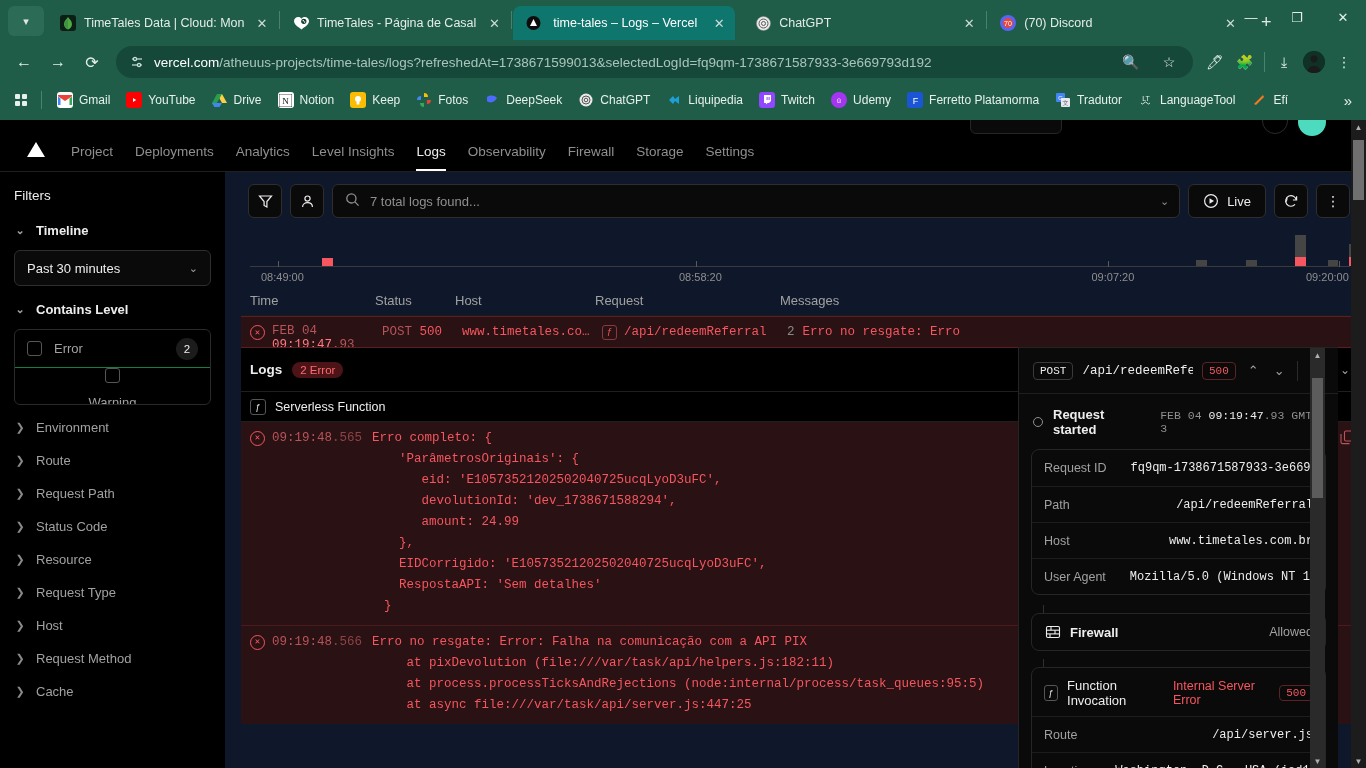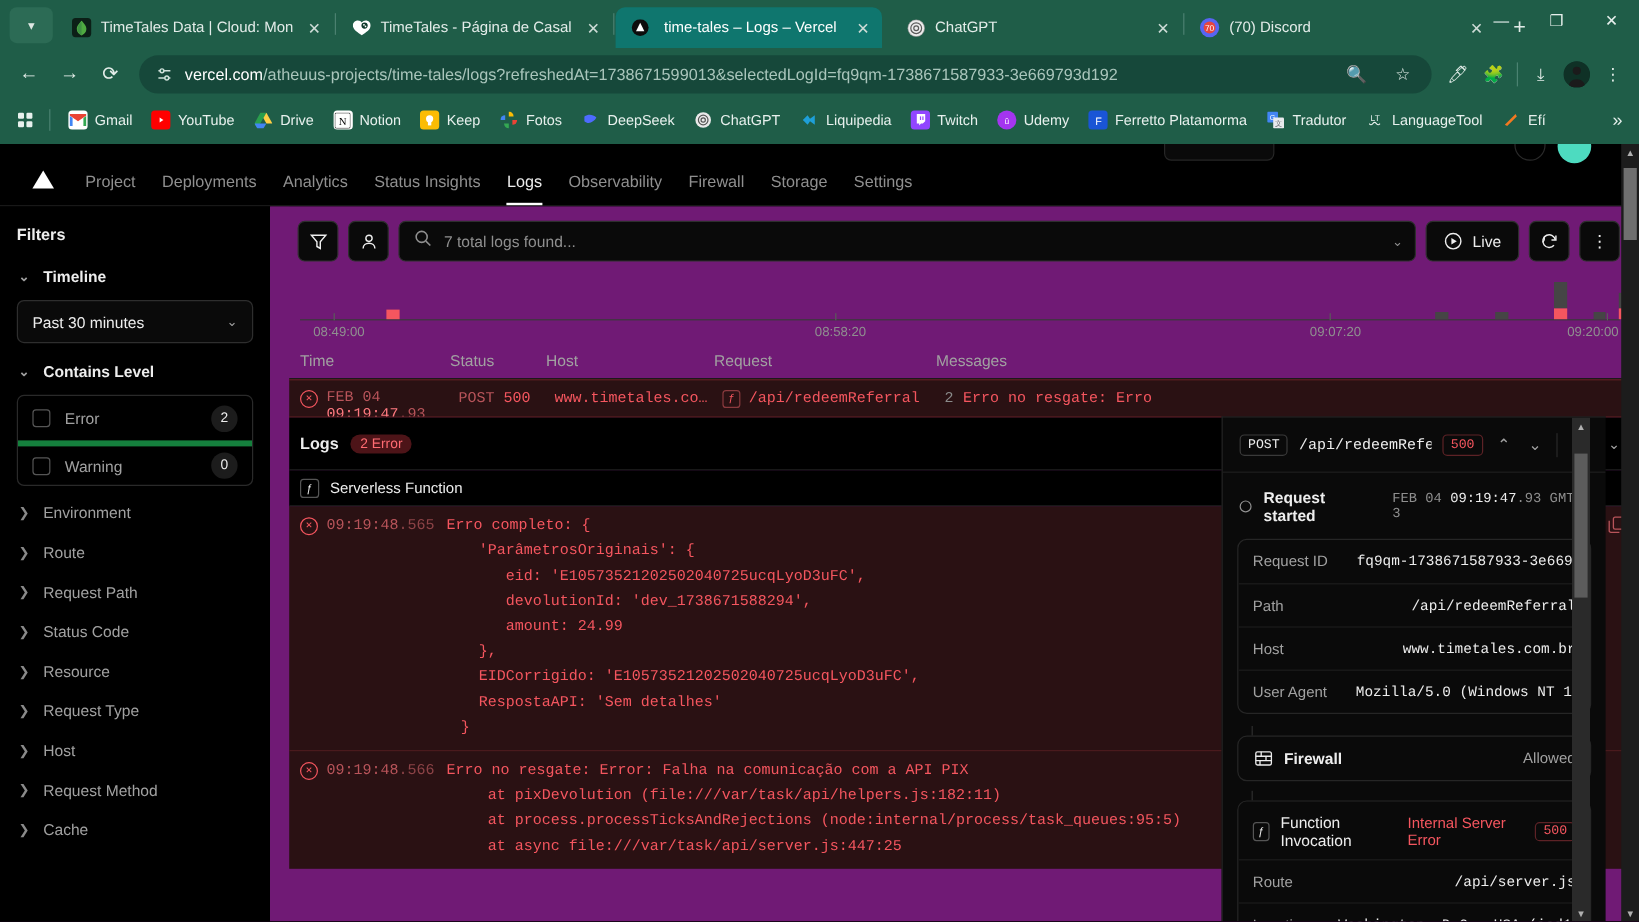--- a/index.html
+++ b/index.html
@@ -221,21 +221,21 @@
 
   .v-body { display: flex; height: 596px; position: relative; }
 
   
   .sidebar {
     width: 225px; flex: 0 0 225px;
     background: #000;
     padding: 16px 14px 0 14px;
     overflow: hidden;
   }
-  .sb-title { color: #ededed; font-size: 13.5px; font-weight: bold; margin-bottom: 14px; }
+  .sb-title { color: #ededed; font-size: 13.5px; font-weight: normal; margin-bottom: 14px; }
   .sb-group-head {
     display: flex; align-items: center; gap: 10px;
     color: #ededed; font-size: 13px; font-weight: bold;
     padding: 6px 0; cursor: pointer;
   }
   .sb-group-head .chev { color: #a1a1a1; font-size: 11px; width: 12px; display:flex; justify-content:center;}
   .sb-select {
     margin: 6px 0 10px 0;
     height: 36px;
     background: #0a0a0a;
@@ -252,21 +252,21 @@
     border: 1px solid #2a2a2a;
     border-radius: 6px;
     overflow: hidden;
   }
   .sb-level {
     height: 37px;
     display: flex; align-items: center;
     padding: 0 12px; gap: 12px;
     cursor: pointer;
   }
-  .sb-level + .sb-level { border-top: 5px solid #15803d; }
+  .sb-level + .sb-level { border-top: 1px solid #15803d; flex-direction: column; }
   .sb-check {
     width: 15px; height: 15px; border: 1px solid #565656;
     border-radius: 3px; flex: 0 0 auto;
   }
   .sb-level-label { color: #a1a1a1; font-size: 13px; flex: 1 1 auto; }
   .sb-count {
     width: 22px; height: 22px; border-radius: 50%;
     background: #1c1c1c; color: #ededed; font-size: 11.5px;
     display: flex; align-items: center; justify-content: center;
   }
@@ -290,21 +290,21 @@
   .sb-scroll-thumb {
     position: absolute; left: 2px; top: 16px;
     width: 11px; height: 445px;
     background: #7a7a7a; border-radius: 0;
   }
 
   
   .main {
     flex: 1 1 auto;
     min-width: 0;
-    background: #701a75;
+    background: #0f172a;
     padding-left: 16px;
     position: relative;
     overflow: hidden;
   }
   .toolbar {
     display: flex; align-items: center; gap: 8px;
     padding: 12px 16px 10px 7px;
   }
   .tb-sq {
     width: 34px; height: 34px;
@@ -862,21 +862,21 @@
       <div class="v-ghost-avatar"></div>
 
       <div class="v-logo">
         <svg width="20" height="17" viewBox="0 0 20 17">
             <path d="M10 1 L19 16 L1 16 Z" fill="#fff"></path>
           </svg>
       </div>
       <div class="v-navitem">Project</div>
       <div class="v-navitem">Deployments</div>
       <div class="v-navitem">Analytics</div>
-      <div class="v-navitem">Status Insights</div>
+      <div class="v-navitem">Level Insights</div>
       <div class="v-navitem active">Logs</div>
       <div class="v-navitem">Observability</div>
       <div class="v-navitem">Firewall</div>
       <div class="v-navitem">Storage</div>
       <div class="v-navitem">Settings</div>
     </div>
 
     <div class="v-body">
 
       <div class="sidebar">

